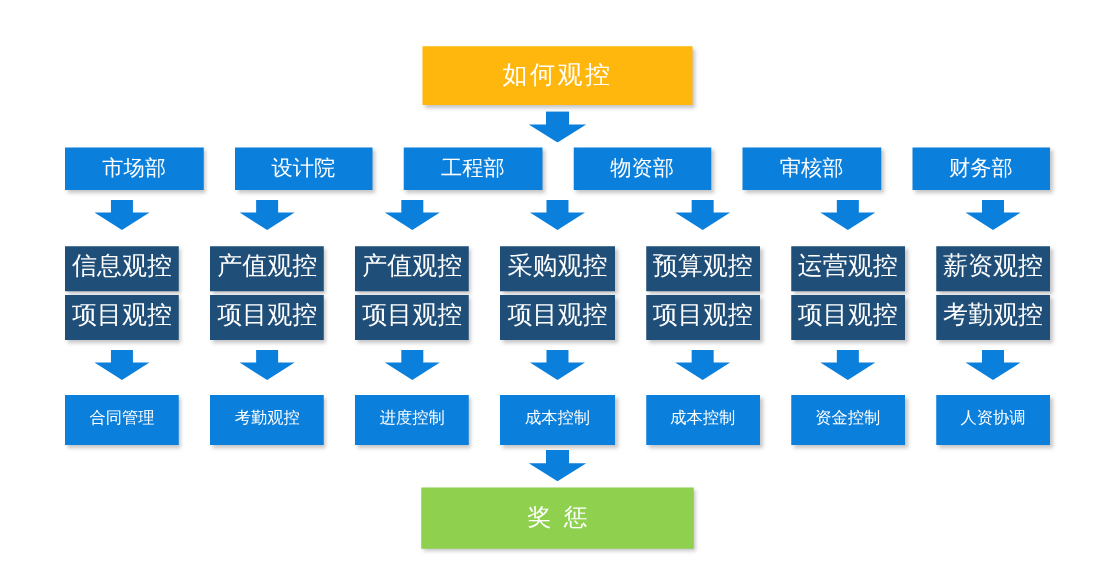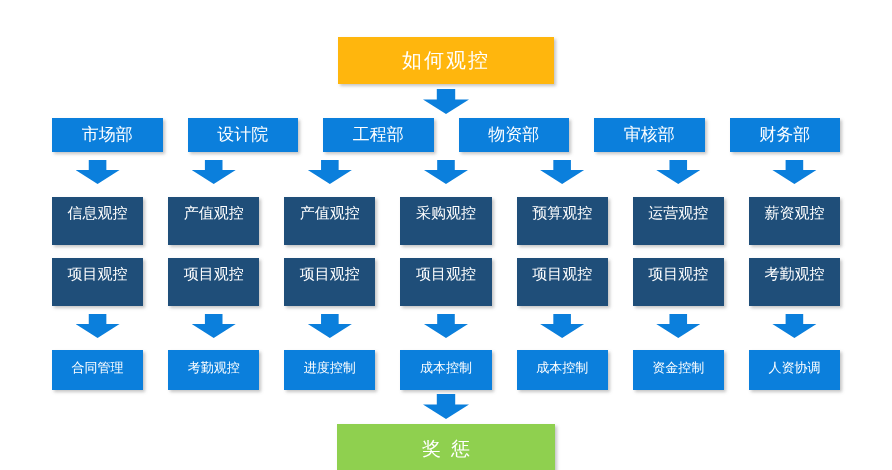--- a/index.html
+++ b/index.html
@@ -54,25 +54,25 @@
     min-width: 0;
   }
   .row-dept { margin-top: 4px; }
   .row-dept .cell {
     height: 34px;
     line-height: 34px;
     font-size: 17px;
     background: var(--department-box, #0B7FDC);
   }
   .row-dark1 { margin-top: 13px; }
-  .row-dark2 { margin-top: 13px; }
+  .row-dark2 { margin-top: 3px; }
   .row-dark1 .cell, .row-dark2 .cell {
-    height: 48px;
+    height: 36px;
     line-height: 32px;
-    font-size: 15px;
+    font-size: 20px;
     background: var(--control-box, #1F4E79);
   }
   .row-outcome { margin-top: 12px; }
   .row-outcome .cell {
     height: 40px;
     line-height: 36px;
     font-size: 13px;
     background: var(--outcome-box, #0B7FDC);
   }
   .arrow-row { margin-top: 8px; }

